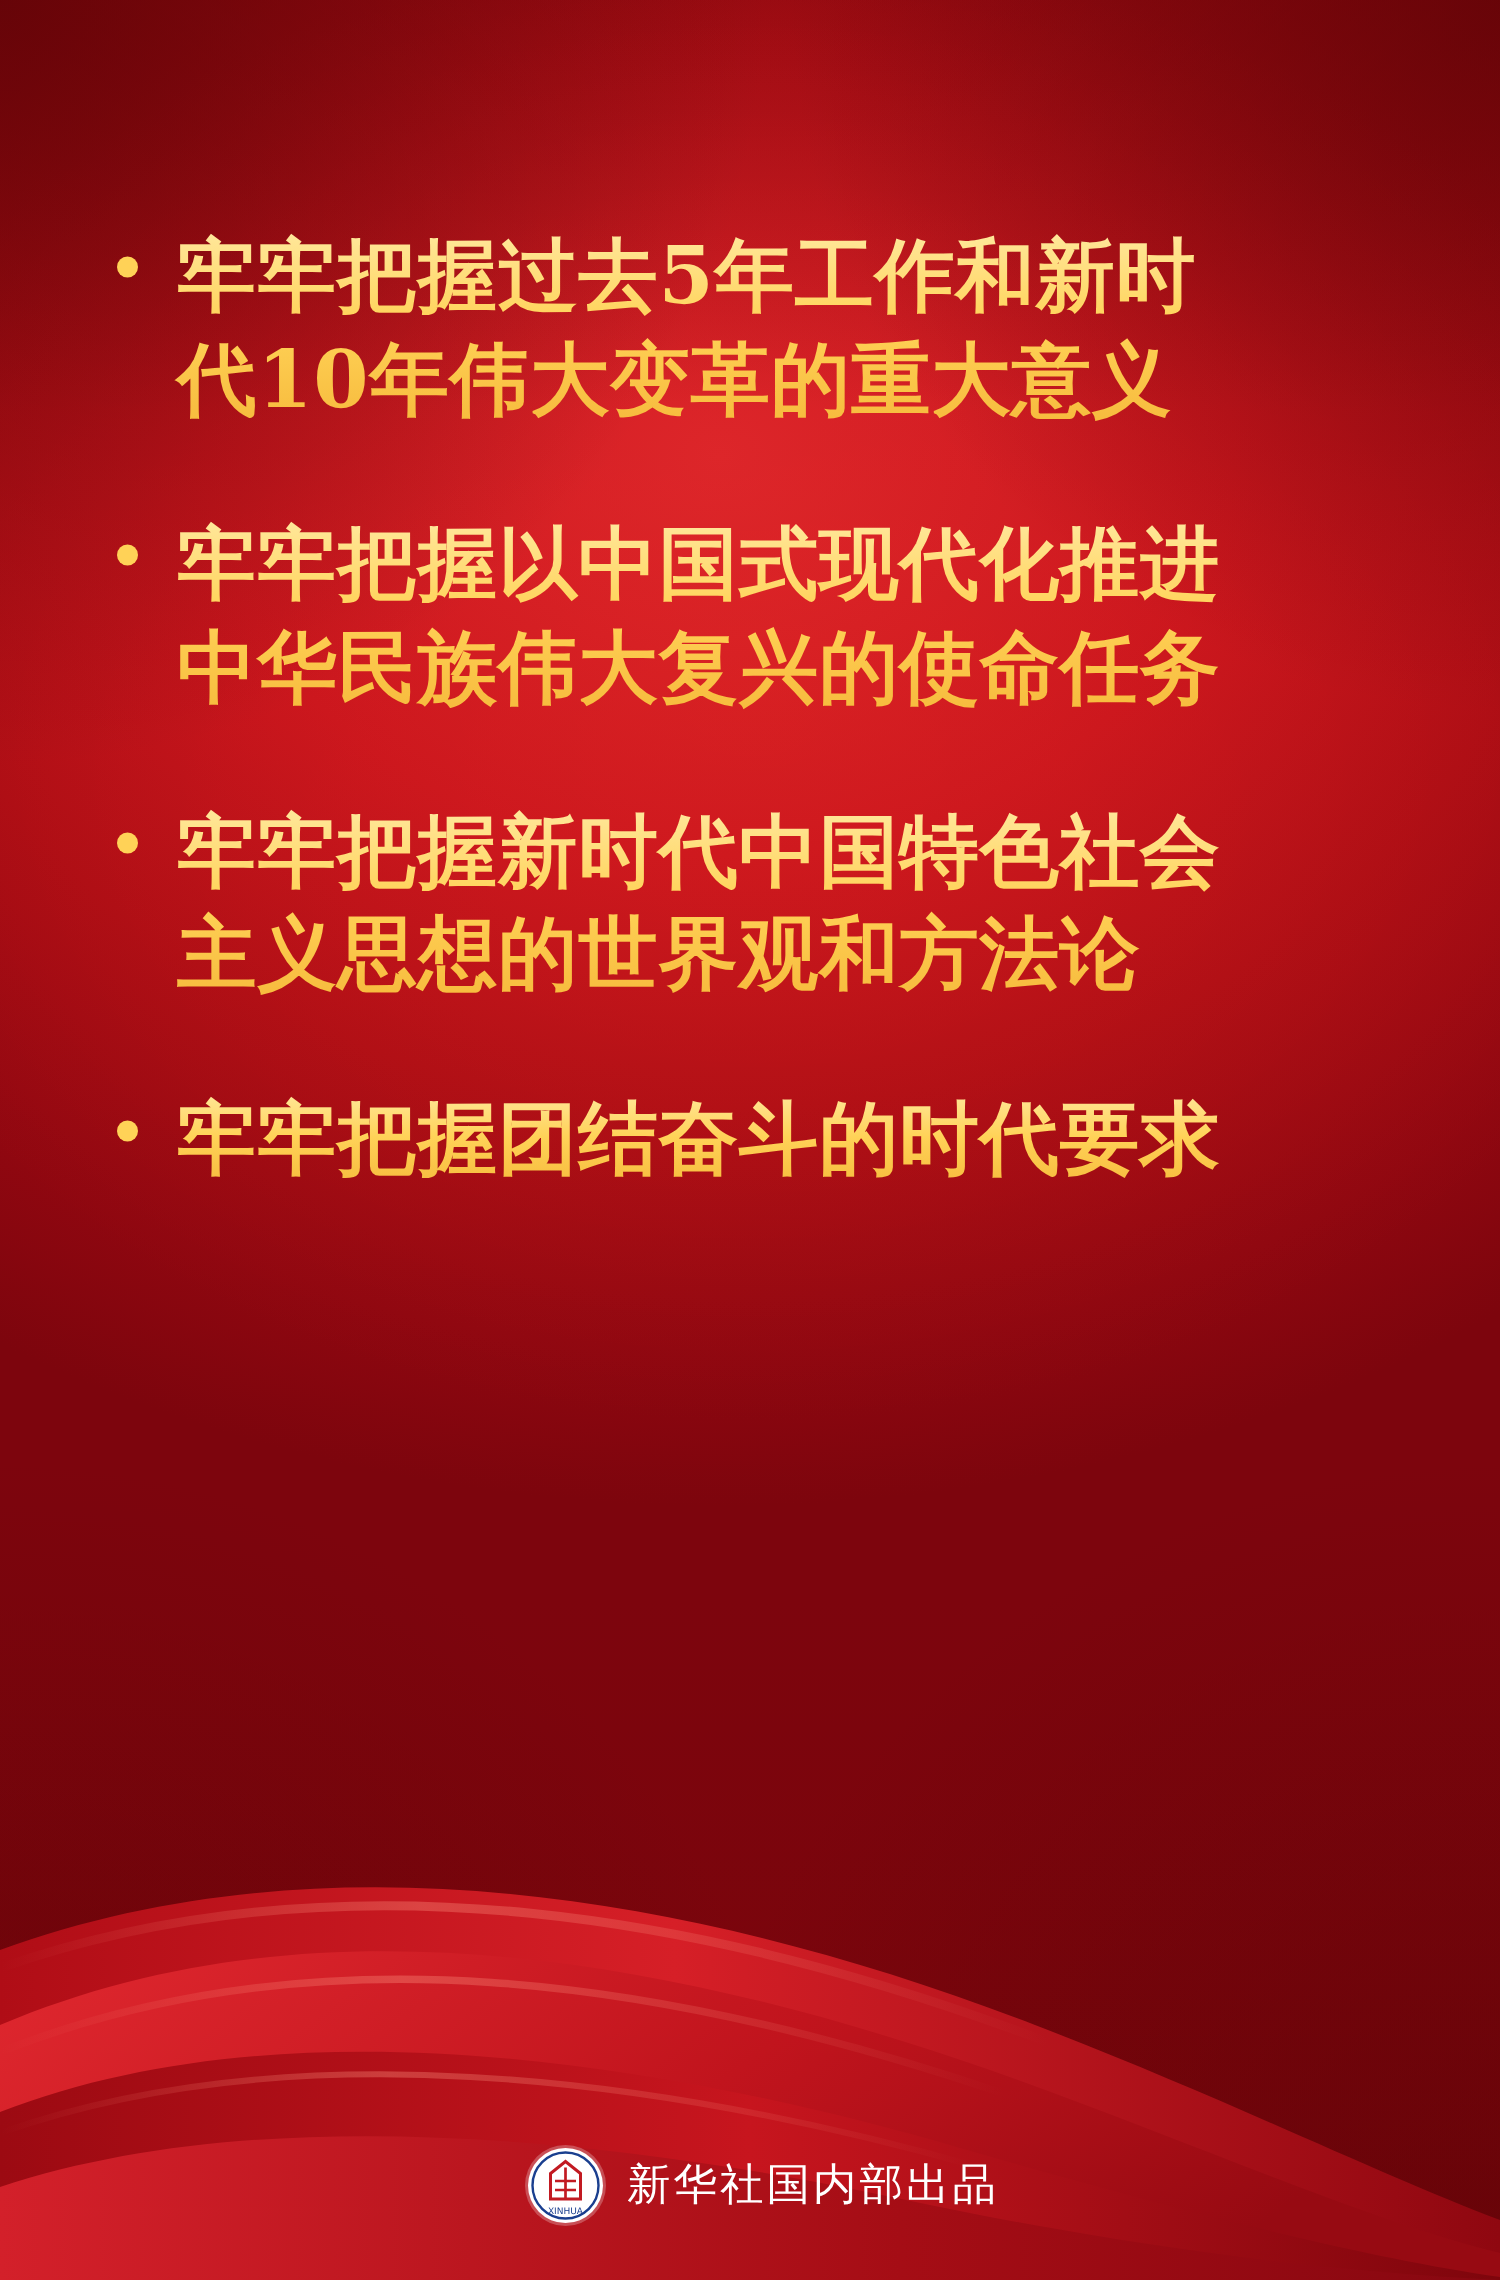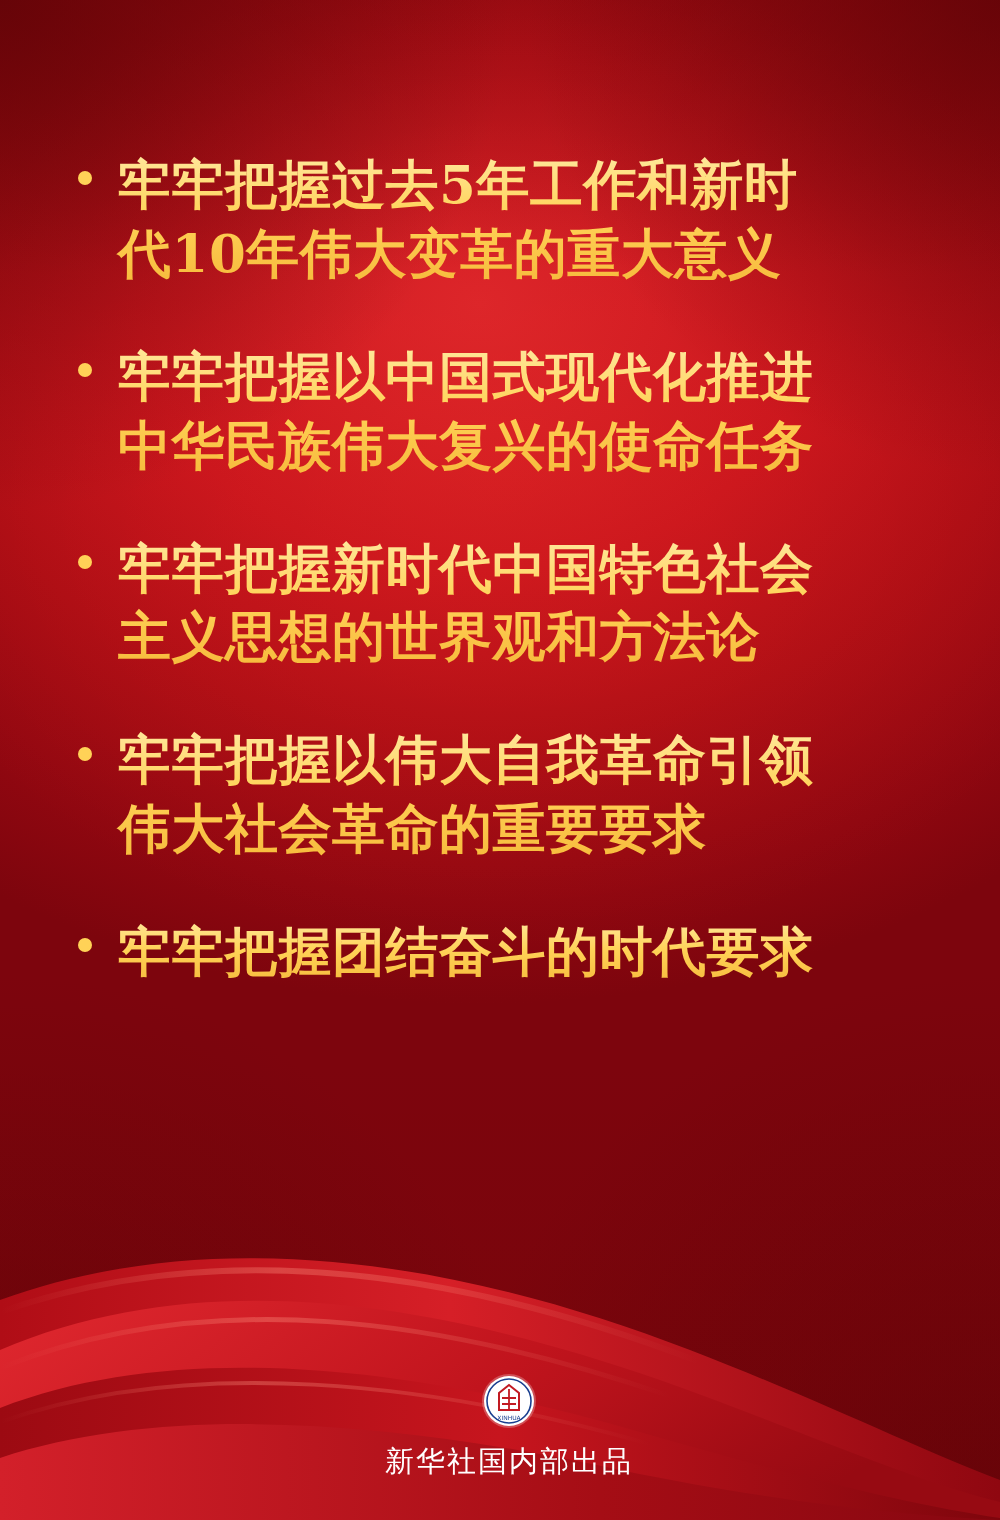--- a/index.html
+++ b/index.html
@@ -93,21 +93,20 @@
   
   .footer {
     position: absolute;
     left: 18px;
     right: 0;
     bottom: 38px;
     display: flex;
     align-items: center;
     justify-content: center;
     gap: 16px;
-    flex-direction: column;
   }
   .footer .logo {
     width: 50px;
     height: 50px;
     border-radius: 50%;
     background: #ffffff;
     display: flex;
     align-items: center;
     justify-content: center;
     box-shadow: 0 0 0 2px rgba(255,255,255,0.25);
@@ -175,24 +174,20 @@
         <span class="bullet"></span>
         <span>牢牢把握过去5年工作和新时代10年伟大变革的重大意义</span>
       </li>
       <li>
         <span class="bullet"></span>
         <span>牢牢把握以中国式现代化推进中华民族伟大复兴的使命任务</span>
       </li>
       <li>
         <span class="bullet"></span>
         <span>牢牢把握新时代中国特色社会主义思想的世界观和方法论</span>
-      </li>
-      <li>
-        <span class="bullet"></span>
-        <span>牢牢把握以伟大自我革命引领伟大社会革命的重要要求</span>
       </li>
       <li>
         <span class="bullet"></span>
         <span>牢牢把握团结奋斗的时代要求</span>
       </li>
     </ul>
   </div>
 
   <div class="footer">
     <div class="logo">

